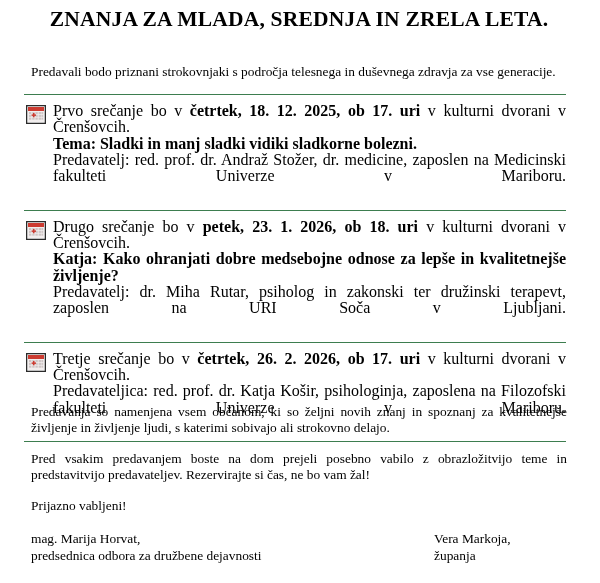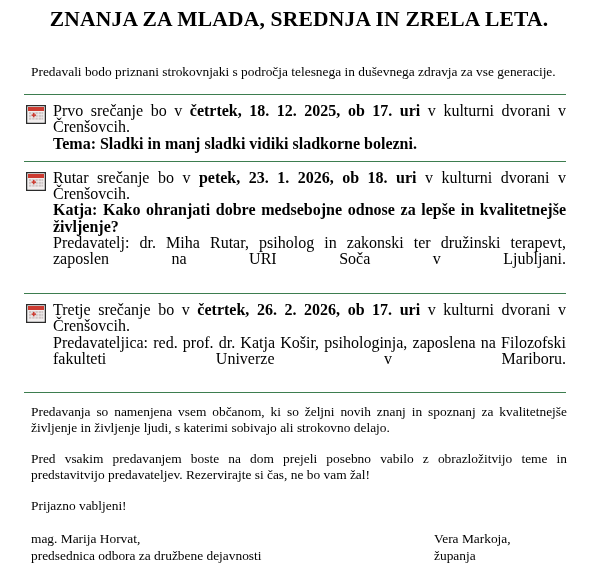--- a/index.html
+++ b/index.html
@@ -172,20 +172,21 @@
             </g>
             <g fill="#cc3b31">
               <rect x="5.6" y="9.4" width="4.4" height="1.5"></rect>
               <rect x="7" y="8" width="1.5" height="4.3"></rect>
             </g>
           </svg>
         </span>
         <div class="event-text">
           <span class="ln"><span>Prvo srečanje bo v </span><span class="b">četrtek, 18. 12. 2025, ob 17. uri</span><span> v kulturni dvorani v Črenšovcih.</span></span>
           <span class="ln tema">Tema: Sladki in manj sladki vidiki sladkorne bolezni.</span>
+          <span class="ln ln-just">Predavatelj: red. prof. dr. Andraž Stožer, dr. medicine, zaposlen na Medicinski fakulteti Univerze v Mariboru.</span>
         </div>
       </div>
     </div>
 
     <div class="rule"></div>
     <div class="event">
       <div class="event-inner">
         <span class="cal-icon">
           <svg width="20" height="19" viewBox="0 0 20 19" xmlns="http://www.w3.org/2000/svg">
             <rect x="0.5" y="0.5" width="19" height="18" fill="#ffffff" stroke="#2b2b2b" stroke-width="1.6"></rect>
@@ -208,21 +209,21 @@
               <rect x="12.6" y="12.6" width="2.4" height="2.1"></rect>
               <rect x="15.4" y="12.6" width="1.8" height="2.1"></rect>
             </g>
             <g fill="#cc3b31">
               <rect x="5.6" y="9.4" width="4.4" height="1.5"></rect>
               <rect x="7" y="8" width="1.5" height="4.3"></rect>
             </g>
           </svg>
         </span>
         <div class="event-text">
-          <span class="ln"><span>Rutar srečanje bo v </span><span class="b">petek, 23. 1. 2026, ob 18. uri</span><span> v kulturni dvorani v Črenšovcih.</span></span>
+          <span class="ln"><span>Drugo srečanje bo v </span><span class="b">petek, 23. 1. 2026, ob 18. uri</span><span> v kulturni dvorani v Črenšovcih.</span></span>
           <span class="ln tema">Katja: Kako ohranjati dobre medsebojne odnose za lepše in kvalitetnejše življenje?</span>
           <span class="ln ln-just">Predavatelj: dr. Miha Rutar, psiholog in zakonski ter družinski terapevt, zaposlen na URI Soča v Ljubljani.</span>
         </div>
       </div>
     </div>
 
     <div class="rule"></div>
     <div class="event">
       <div class="event-inner">
         <span class="cal-icon">

